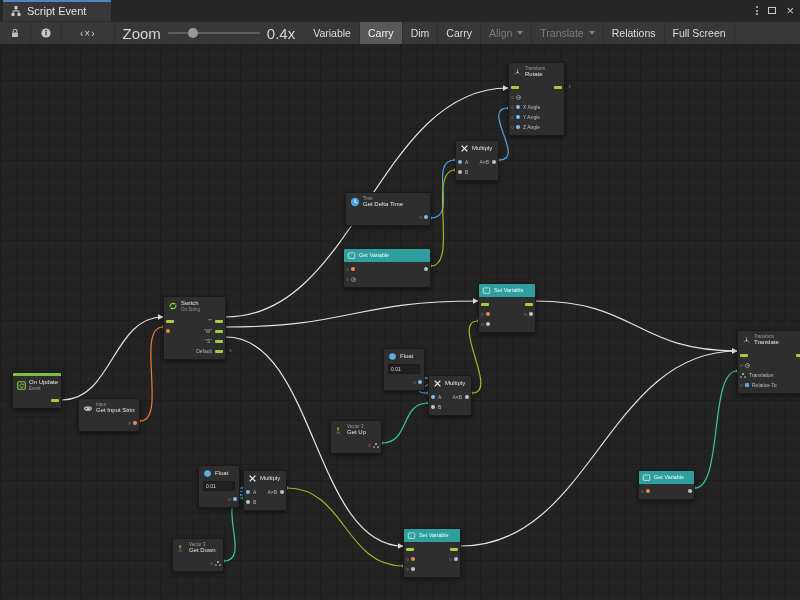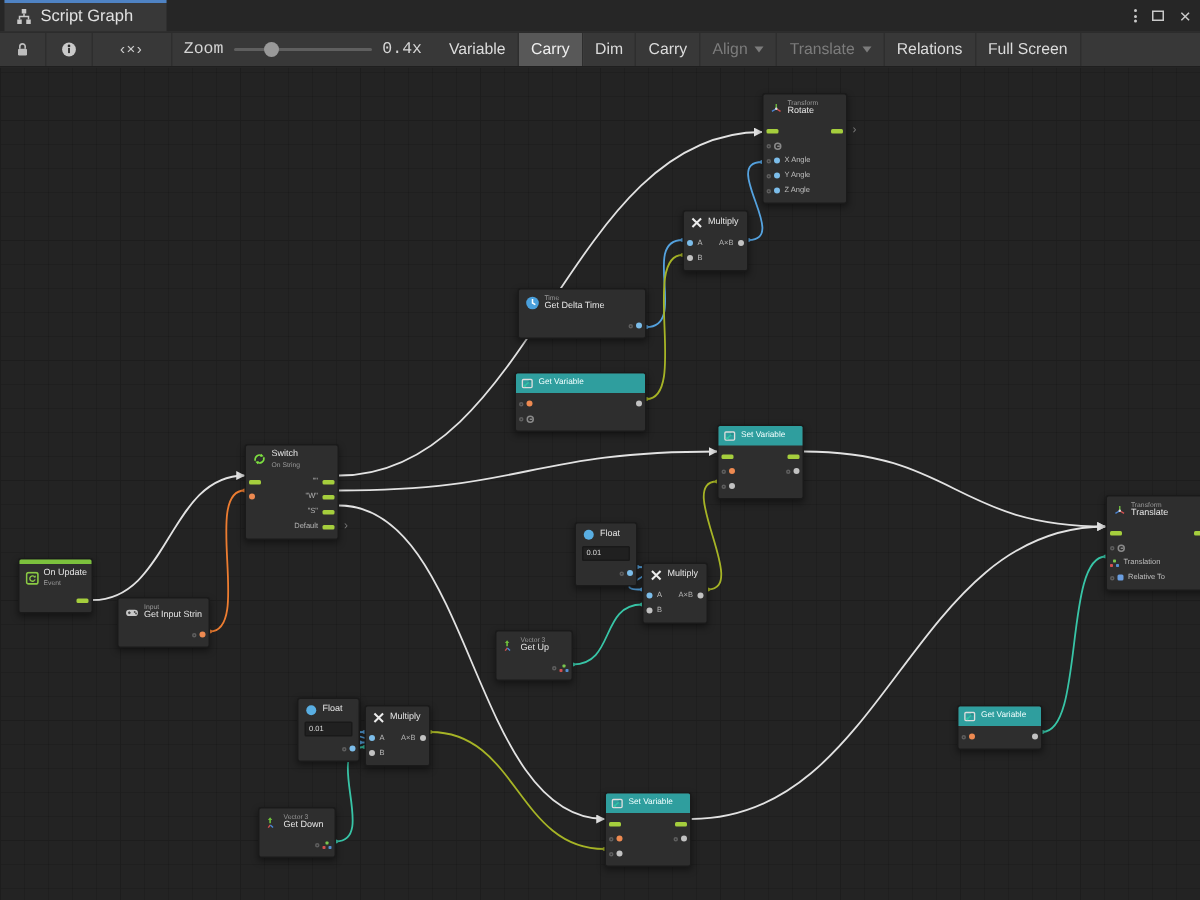--- a/index.html
+++ b/index.html
@@ -71,21 +71,21 @@
            border-top:1px solid #2c2c2c;border-bottom:1px solid #1f1f1f;z-index:10;
            display:flex;align-items:stretch;overflow:hidden;color:#dcdcdc;font-size:10.5px;}
   .tbtn{display:flex;align-items:center;padding:0 8px;border-right:1px solid #2e2e2e;cursor:default;gap:3px;}
   .tbtn.on{background:#585858;color:#efefef;}
   .tbtn.off{color:#7c7c7c;justify-content:flex-end;}
   .icon-btn{padding:0 9px;}
   .code-label{font-size:10px;letter-spacing:1px;color:#cfcfcf;}
   .crumb{display:flex;align-items:center;gap:5px;padding:0 10px;margin-left:4px;}
   .crumb-name{font-size:10.5px;color:#dcdcdc;}
   .zoomctl{display:flex;align-items:center;gap:7px;padding:0 8px;}
-  .zlabel,.zval{font-size:11px;color:#d5d5d5;font-family:Liberation Mono, monospace;}
+  .zlabel,.zval{font-size:15px;color:#d5d5d5;}
   .slider{position:relative;width:92px;height:100%;display:flex;align-items:center;}
   .track{width:100%;height:2px;background:#5f5f5f;border-radius:1px;}
   .knob{position:absolute;left:20px;top:50%;transform:translateY(-50%);width:10px;height:10px;
         border-radius:50%;background:#999;}
   .tbgroup{display:flex;align-items:stretch;margin-left:2px;}
   .dd{width:0;height:0;border-left:3.5px solid transparent;border-right:3.5px solid transparent;
       border-top:4px solid #7c7c7c;margin-left:2px;}
 </style>
 </head>
 <body>
@@ -634,21 +634,21 @@
   <div class="tab">
     <span class="tab-accent"></span>
     <span class="ic">
       <svg width="12" height="12" viewBox="0 0 12 12">
           <rect x="4.5" y="1" width="3" height="3" fill="#c8c8c8"></rect>
           <path d="M6 4v2M3 8V6h6v2" stroke="#c8c8c8" fill="none" stroke-width="1"></path>
           <rect x="1.5" y="8" width="3" height="3" fill="#c8c8c8"></rect>
           <rect x="7.5" y="8" width="3" height="3" fill="#c8c8c8"></rect>
         </svg>
     </span>
-    <span class="tab-title">Script Graph</span>
+    <span class="tab-title">Script Event</span>
   </div>
   <div class="wctrls">
     <span class="wbtn kebab">
         <i></i>
         <i></i>
         <i></i>
       </span>
     <span class="wbtn maxi">
         <i></i>
       </span>

